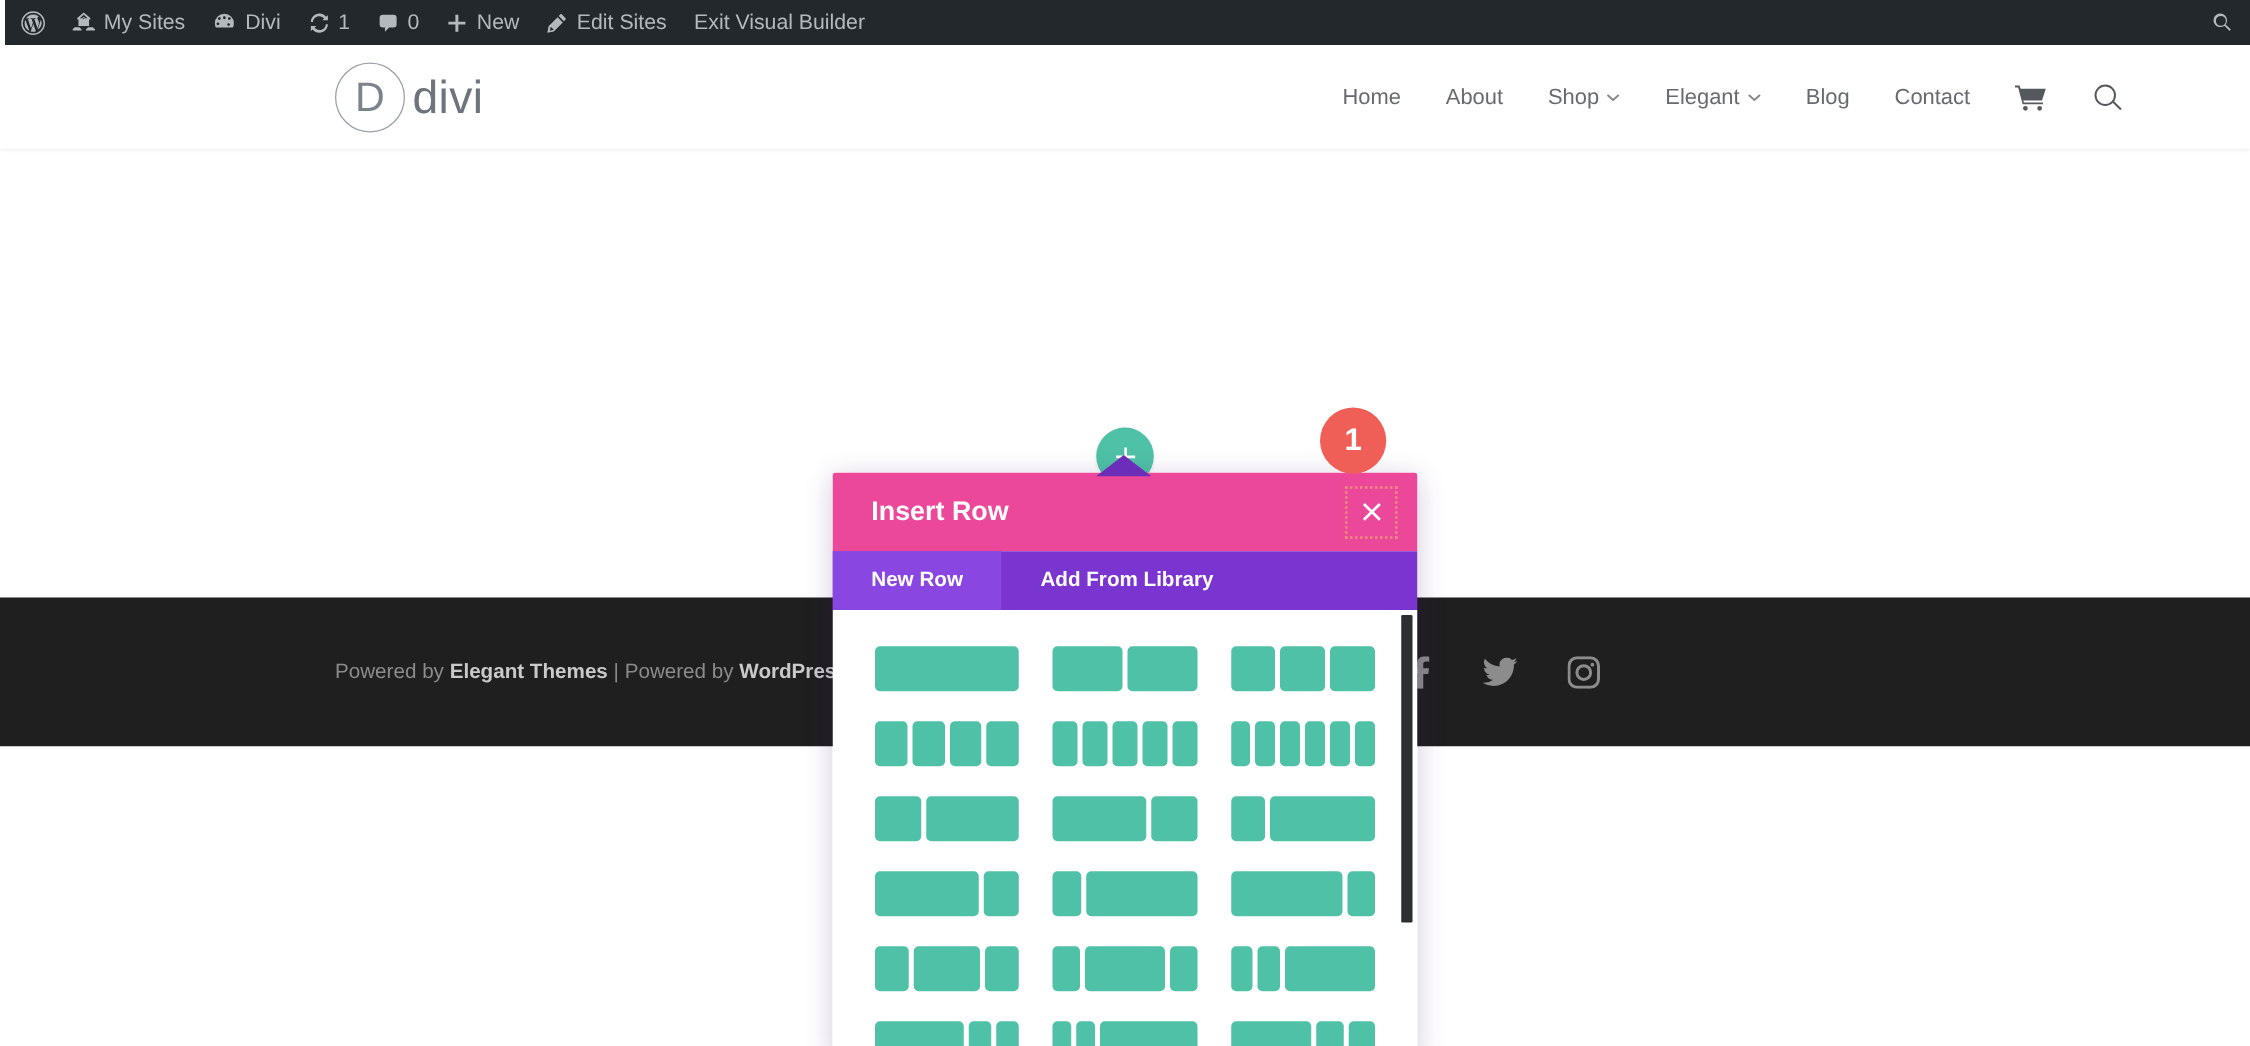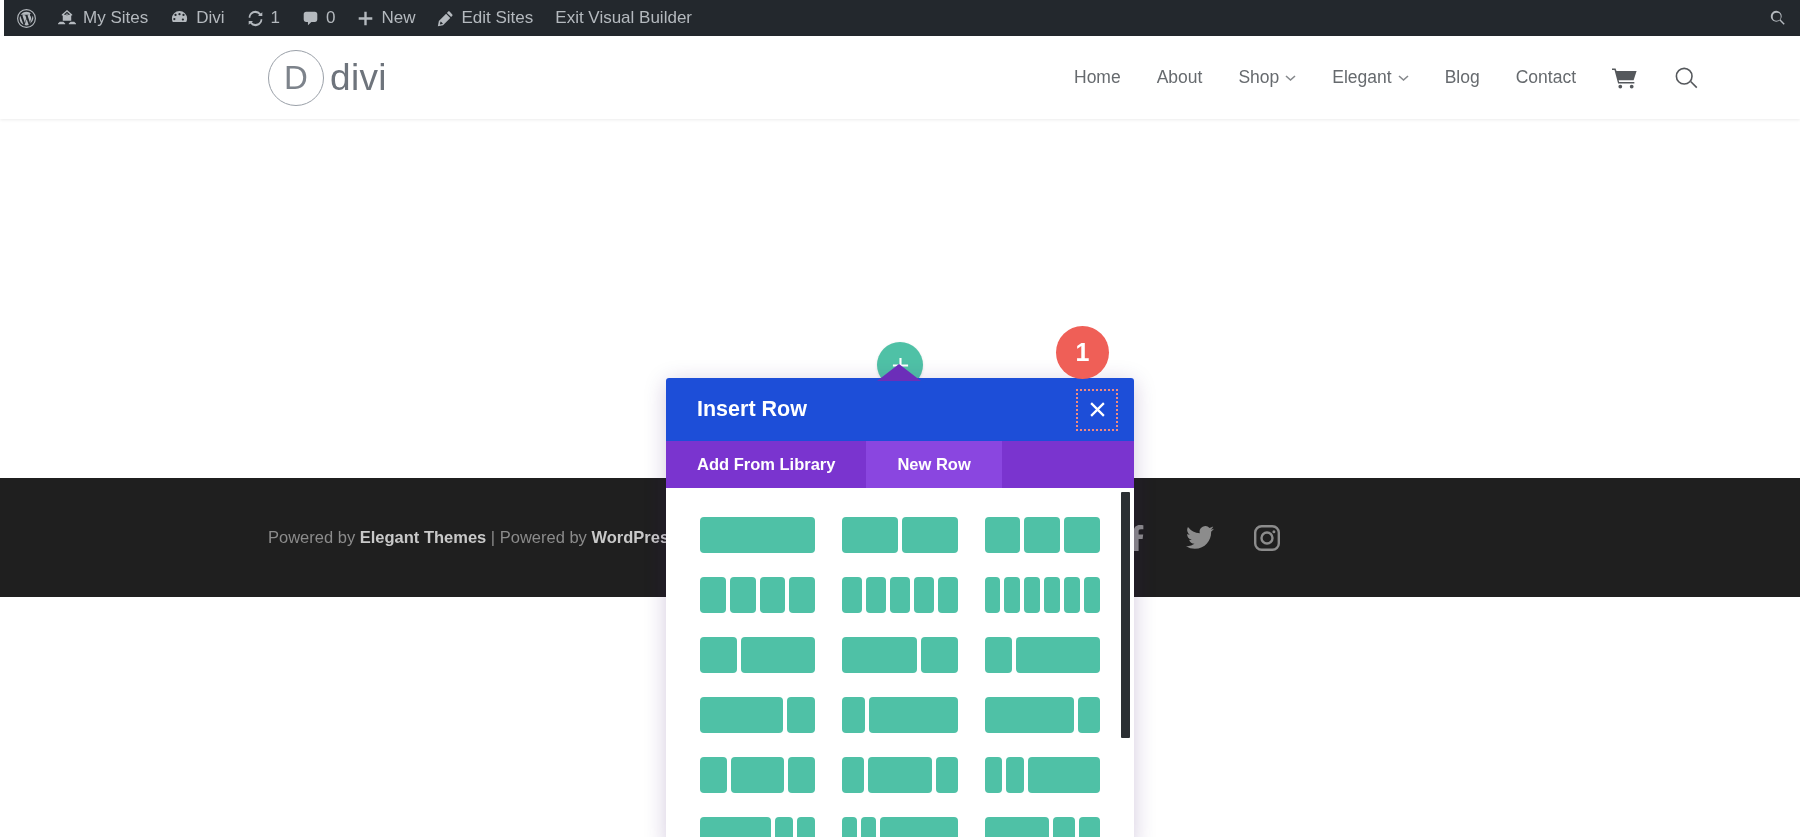--- a/index.html
+++ b/index.html
@@ -130,21 +130,21 @@
     border-radius: 3px; overflow: hidden;
   }
   #modal-arrow {
     position: absolute; left: 877px; top: 245px;
     width: 0; height: 0; z-index: 36;
     border-left: 22px solid transparent;
     border-right: 22px solid transparent;
     border-bottom: 17px solid #6c2eb9;
   }
   #modal-header {
-    height: 63px; background: #1d4ed8;
+    height: 63px; background: #ec4899;
     display: flex; align-items: center;
     padding: 0 0 0 31px;
     flex: none;
   }
   #modal-title {
     color: #fff; font-size: 21.5px; font-weight: 700;
     font-family: "Liberation Sans", sans-serif;
   }
   #modal-close {
     margin-left: auto; margin-right: 16px;
@@ -367,25 +367,25 @@
     <div id="modal-header">
       <span id="modal-title">Insert Row</span>
       <div id="modal-close">
         <svg width="17" height="17" viewBox="0 0 16 16">
             <path d="M2 2l12 12M14 2L2 14"></path>
           </svg>
       </div>
     </div>
 
     <div id="modal-tabs">
+      <div class="modal-tab active">
+        <span>New Row</span>
+      </div>
       <div class="modal-tab">
         <span>Add From Library</span>
-      </div>
-      <div class="modal-tab active">
-        <span>New Row</span>
       </div>
     </div>
 
     <div id="modal-body">
       <div id="layout-grid">
           <div class="layout-cell">
             <div class="col" style="width: calc(100% + 0px);"></div>
           </div>
           <div class="layout-cell">
             <div class="col" style="width: calc(50% - 2px);"></div>

